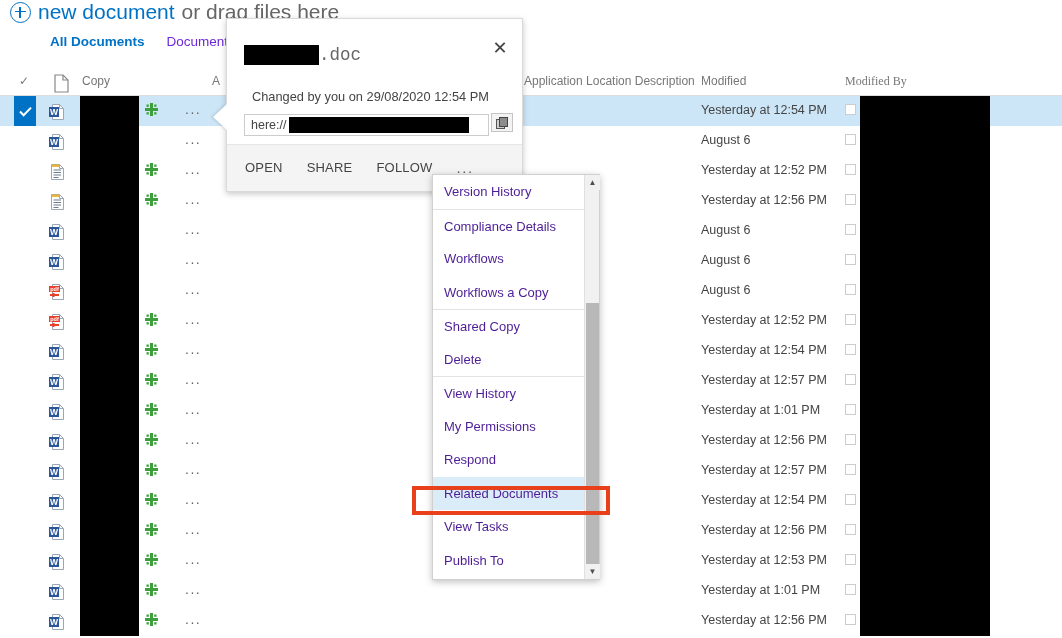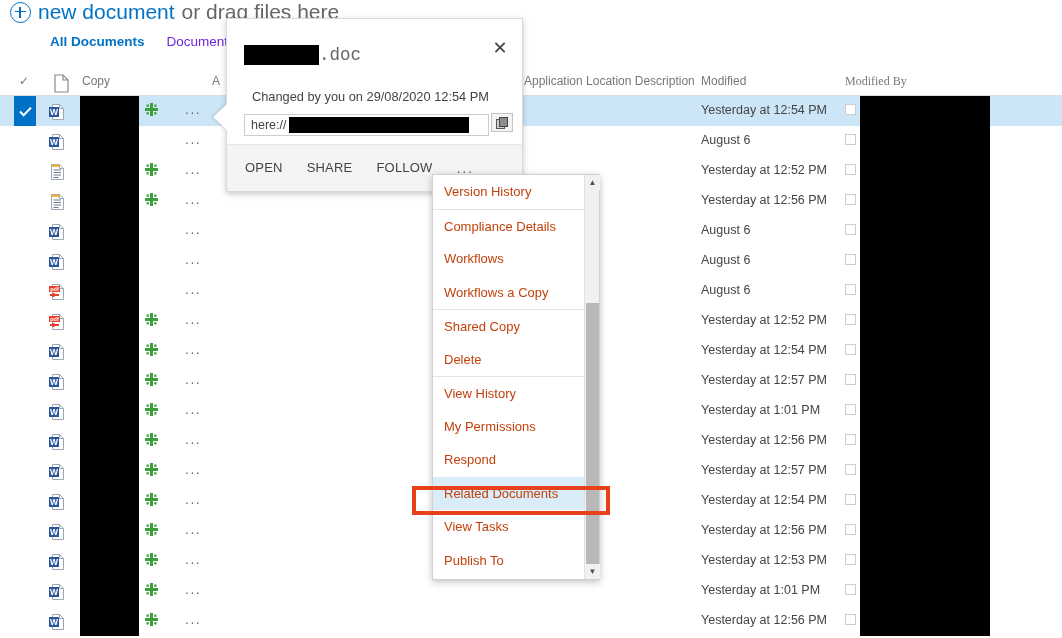--- a/index.html
+++ b/index.html
@@ -132,21 +132,21 @@
 
   
   .ctxmenu{
     position:absolute;left:432px;top:174px;width:168px;height:406px;
     background:#ffffff;border:1px solid #d0d0d0;
     box-shadow:0 2px 7px rgba(0,0,0,.25);
     z-index:50;box-sizing:border-box;
   }
   .ctxmenu .mi{
     position:relative;height:33.5px;line-height:33.5px;
-    padding-left:11px;font-size:13px;color:#c2410c;white-space:nowrap;
+    padding-left:11px;font-size:13px;color:#4c1d95;white-space:nowrap;
     box-sizing:border-box;
   }
   .ctxmenu .mi.sep{border-top:1px solid #e3e3e3;}
   .ctxmenu .mi.hl{background:#d9ecf8;}
   .ctxmenu .sb{
     position:absolute;right:0;top:0;width:15px;height:404px;
     background:#f1f1f1;border-left:1px solid #e0e0e0;box-sizing:border-box;
   }
   .ctxmenu .sb .arrow{
     position:absolute;left:0;width:15px;height:15px;background:#f1f1f1;

